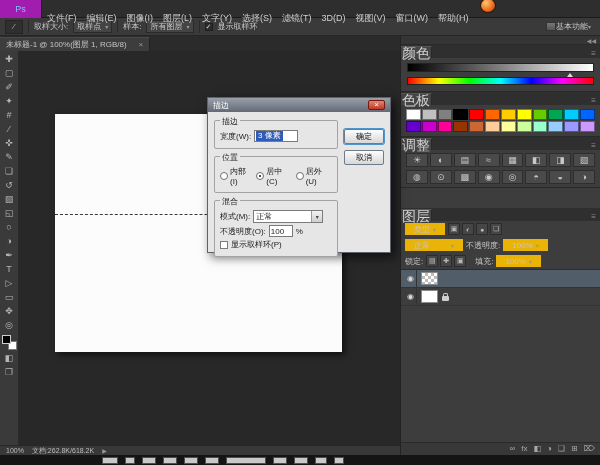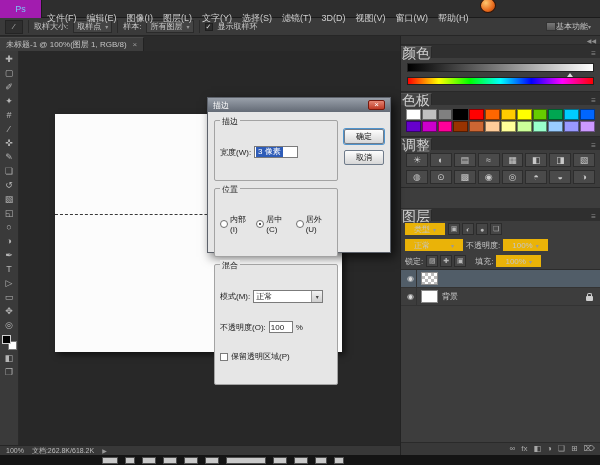--- a/index.html
+++ b/index.html
@@ -32,21 +32,21 @@
   .odrop .arr { font-size:6px; color:#999; }
   .ocheck { width:8px; height:8px; background:#2c2c2c; border:1px solid #1f1f1f; display:inline-flex;
             align-items:center; justify-content:center; color:#ddd; font-size:7px; line-height:7px; }
   .opt-right { margin-left:auto; display:flex; align-items:center; padding-right:4px; }
   .ws-icon { width:10px; height:9px; background:linear-gradient(#777,#555); border:1px solid #333; }
 
   
   .tabbar { position:absolute; top:36px; left:0; width:400px; height:15px; background:#2b2b2b;
             display:flex; align-items:flex-end; z-index:20; }
   .doc-tab { height:14px; background:#3d3d3d; color:#c4c4c4; font-size:8px; padding:0 6px;
-             display:flex; align-items:center; gap:6px; border-right:1px solid #222;
+             display:flex; align-items:center; gap:12px; border-right:1px solid #222;
              border-top:1px solid #4a4a4a; white-space:nowrap; }
   .tab-close { color:#9a9a9a; font-size:8px; }
 
   
   .toolbar { position:absolute; top:51px; left:0; width:19px; bottom:20px; background:#3a3a3a;
              border-right:1px solid #2a2a2a; display:flex; flex-direction:column; align-items:center;
              padding-top:1px; z-index:15; }
   .tool { width:19px; height:14px; display:flex; align-items:center; justify-content:center;
           color:#b5b5b5; font-size:9px; line-height:14px; }
   .fgbg { position:relative; width:15px; height:15px; margin:3px 0 1px 0; }
@@ -67,21 +67,21 @@
             font-size:8px; color:#1a1a1a; }
   .dlg-title { height:14px; background:linear-gradient(#99a0aa,#636a75); color:#fff;
                display:flex; align-items:center; padding:0 5px; font-size:8px; }
   .dlg-close { margin-left:auto; width:17px; height:10px; border-radius:2px; color:#fff;
                background:linear-gradient(#e58573,#bf3a26); border:1px solid #76180d;
                font-size:8px; line-height:8px; text-align:center; }
   .dlg-body { position:relative; padding:8px 6px 4px 6px; }
   .group { position:relative; border:1px solid #a3a3a3; border-radius:2px;
            padding:7px 5px 4px 5px; margin:0 46px 7px 0; background:#e6e6e6; }
   .group-title { position:absolute; top:-5px; left:5px; background:#e6e6e6; padding:0 2px; }
-  .frow { display:flex; align-items:center; gap:3px; margin:18px 0; }
+  .frow { display:flex; align-items:center; gap:3px; margin:2px 0; }
   .tinput { background:#fff; border:1px solid #7b7b7b; height:12px; display:flex;
             align-items:center; padding:0 1px; }
   .sel-text { background:#2e5cb8; color:#fff; padding:0 2px; line-height:10px; }
   .color-swatch-box { width:40px; height:12px; background:#000; border:1px solid #7b7b7b;
                       box-shadow:inset 0 0 0 1px #fff; }
   .radio { width:8px; height:8px; border:1px solid #6f6f6f; border-radius:50%; background:#fff;
            position:relative; flex:none; }
   .radio.checked::after { content:""; position:absolute; left:2px; top:2px; right:2px; bottom:2px;
                           background:#1a1a1a; border-radius:50%; }
   .radio-item { display:flex; align-items:center; gap:2px; margin-right:4px; }
@@ -302,21 +302,21 @@
         </div>
         <div class="frow">
           <span>不透明度(O):</span>
           <div class="tinput" style="width:24px;">
             <span>100</span>
           </div>
           <span>%</span>
         </div>
         <div class="frow">
           <span class="dcheck"></span>
-          <span>保留透明区域(P)</span>
+          <span>显示取样环(P)</span>
         </div>
       </div>
 
       <div class="dlg-buttons">
         <div class="btn primary">确定</div>
         <div class="btn">取消</div>
       </div>
 
     </div>
   </div>
@@ -441,21 +441,20 @@
         </div>
       </div>
       <div class="layer-list" id="layer-rows">
           <div class="layer-row selected">
             <span class="eye">◉</span>
             <div class="thumb checker"></div>
           </div>
           <div class="layer-row">
             <span class="eye">◉</span>
             <div class="thumb white"></div>
-            <span class="layer-name">背景</span>
             <div class="css-lock"></div>
           </div>
         </div>
       <div class="layers-empty"></div>
       <div class="layers-bottom" id="layers-bottom">
           <span class="lb-icon">∞</span>
           <span class="lb-icon">fx</span>
           <span class="lb-icon">◧</span>
           <span class="lb-icon">◑</span>
           <span class="lb-icon">❏</span>

